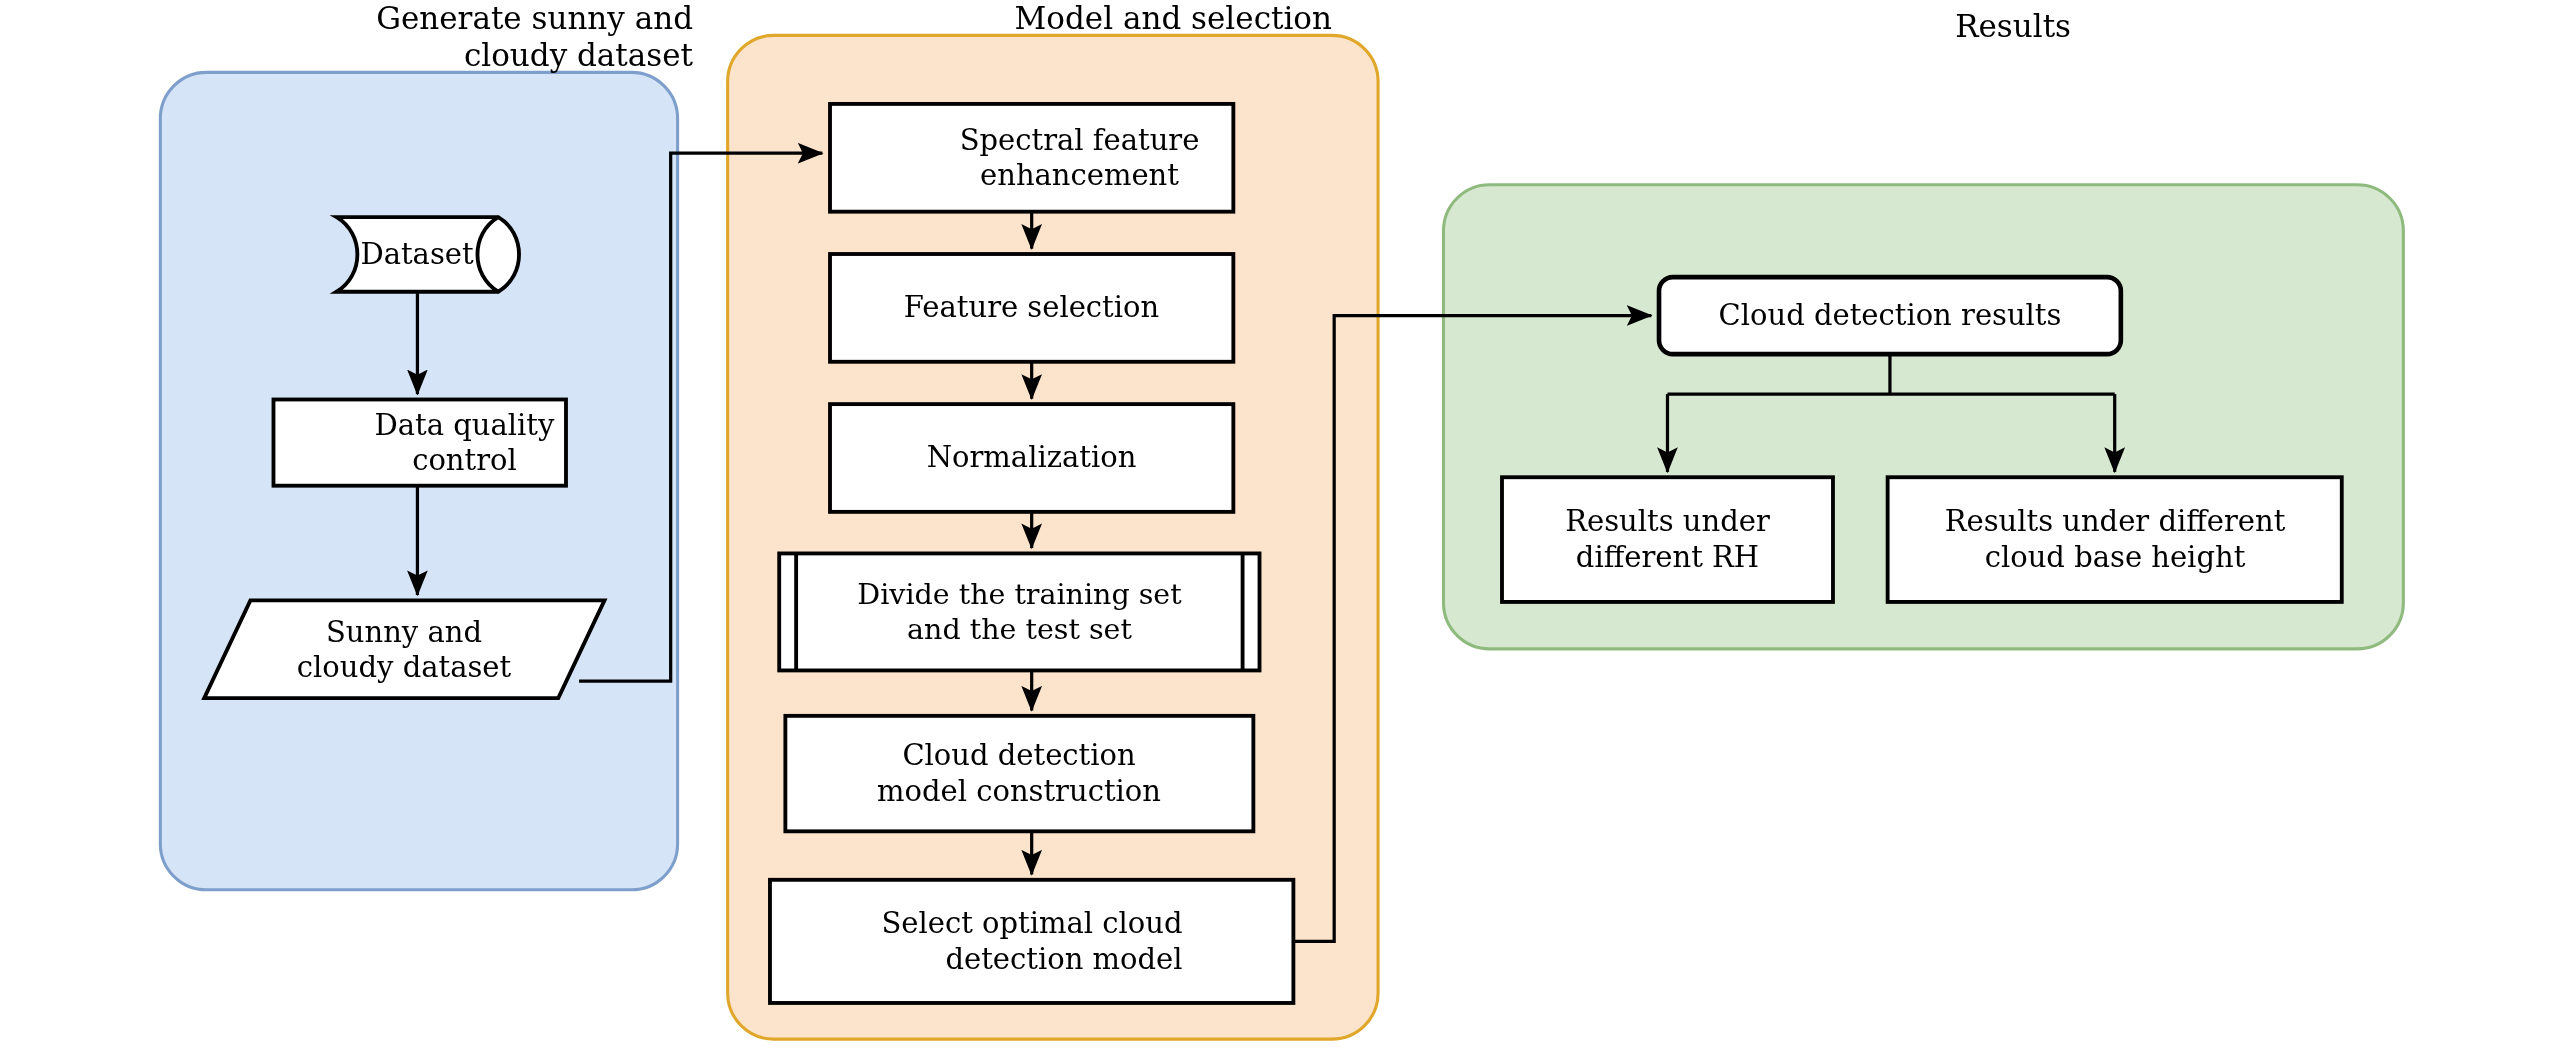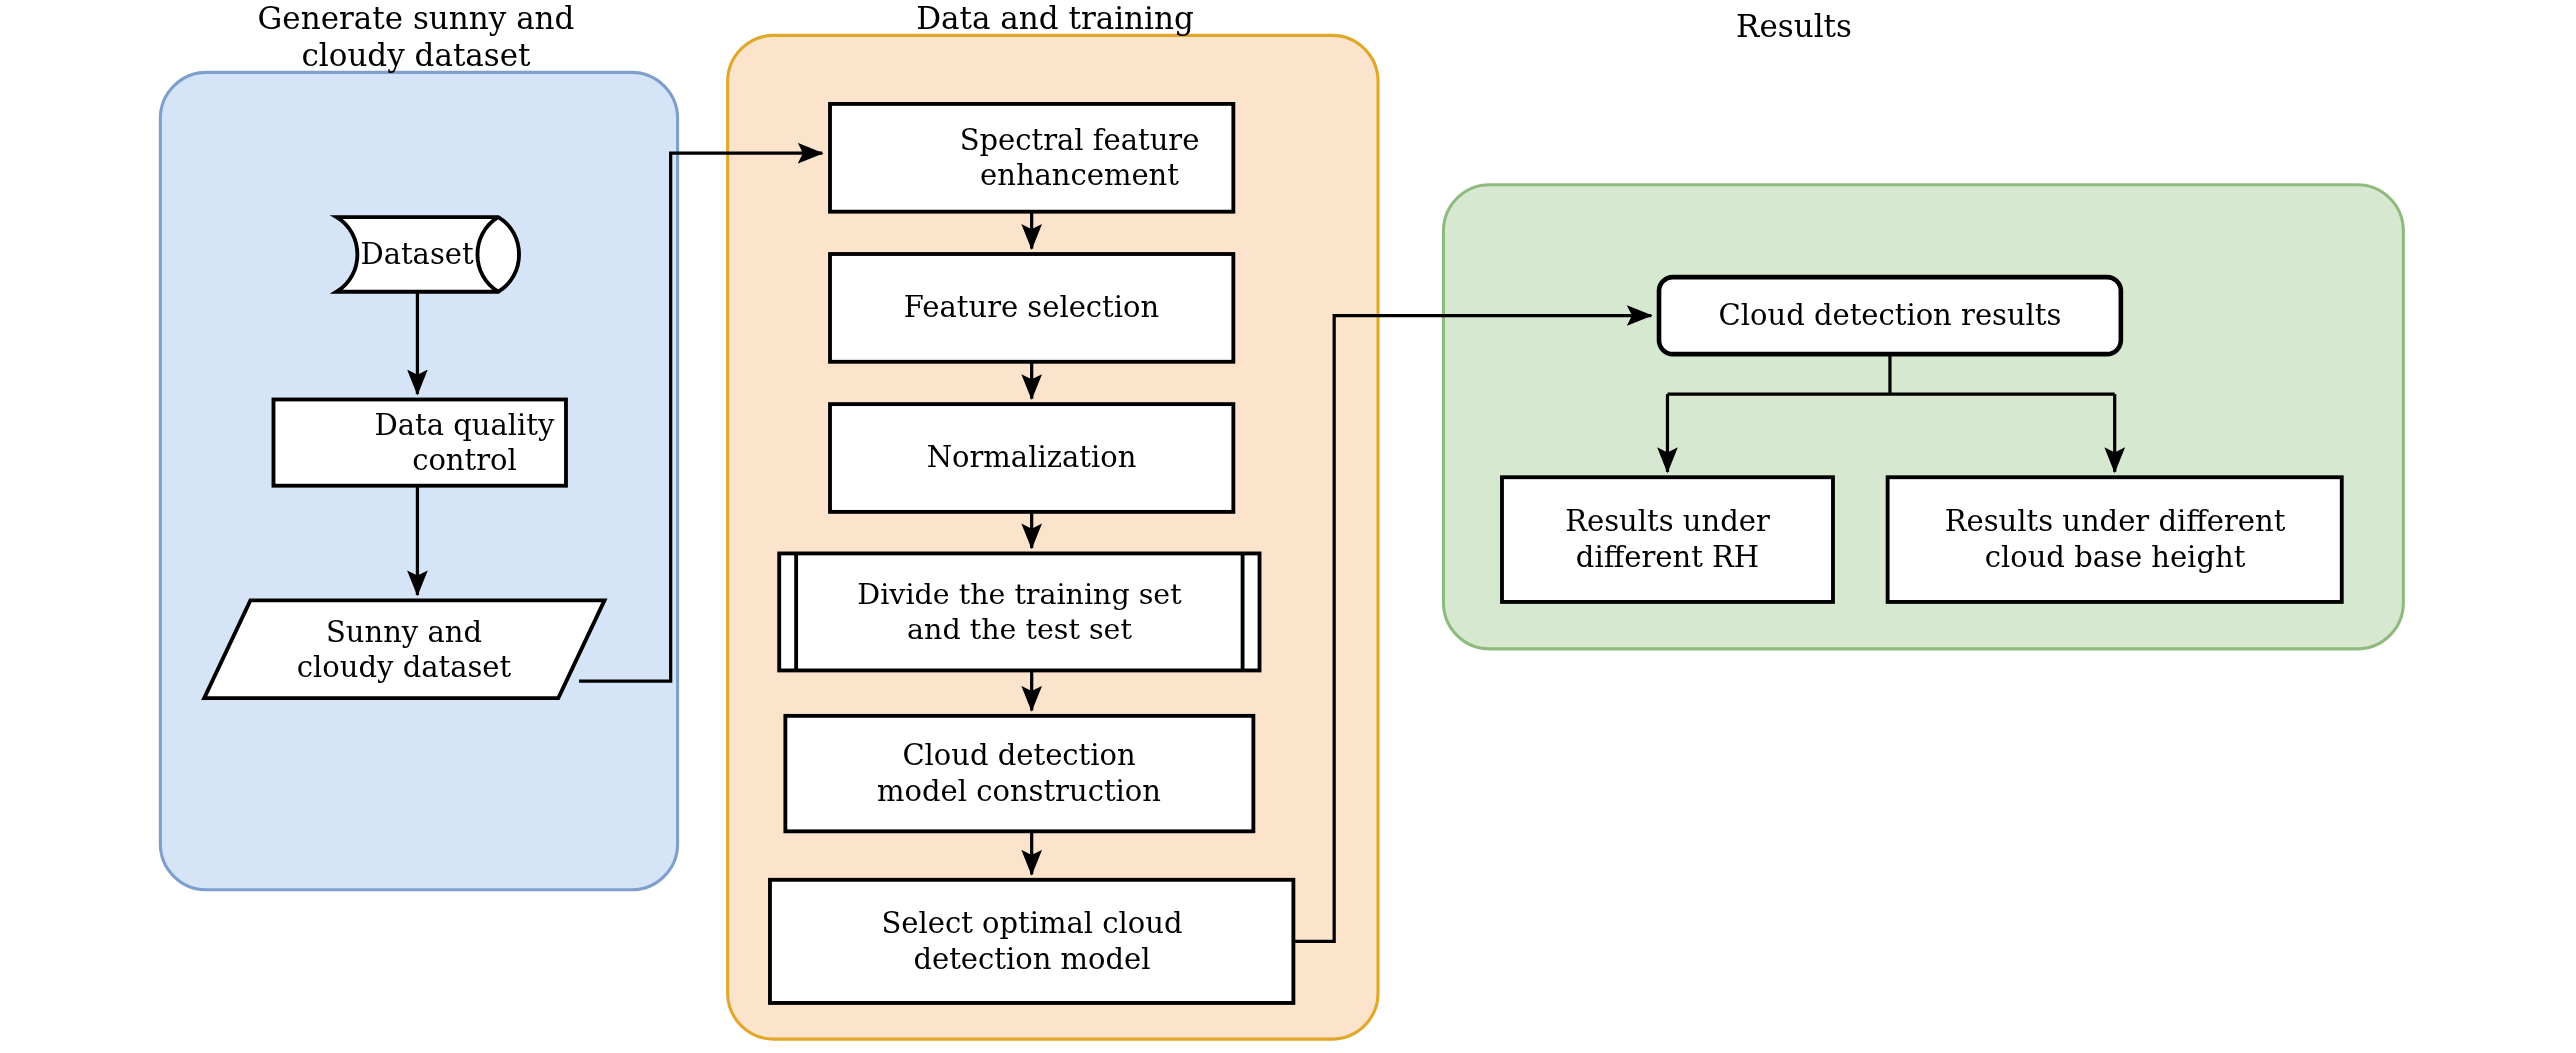--- a/index.html
+++ b/index.html
@@ -16,21 +16,21 @@
     overflow: hidden;
   }
   svg.layer {
     position: absolute;
     top: 0; left: 0;
     width: 2576px;
     height: 1053px;
   }
   .grouptitle {
     position: absolute;
-    text-align: center;
+    text-align: right;
     font-family: "DejaVu Serif", "Liberation Serif", serif;
     font-size: 31px;
     line-height: 1.18;
     color: #000000;
     white-space: pre-line;
   }
   .nodetext {
     position: absolute;
     display: flex;
     align-items: center;
@@ -114,37 +114,37 @@
         <rect x="1020" y="930" width="608" height="150" fill="#ffffff" stroke="#000000" stroke-width="5"></rect>
         <rect x="1000" y="1143" width="680" height="160" fill="#ffffff" stroke="#000000" stroke-width="5"></rect>
         <rect x="2155" y="360" width="600" height="100" rx="18" ry="18" stroke-width="6" fill="#ffffff" stroke="#000000"></rect>
         <rect x="1951" y="620" width="430" height="162" fill="#ffffff" stroke="#000000" stroke-width="5"></rect>
         <rect x="2452" y="620" width="590" height="162" fill="#ffffff" stroke="#000000" stroke-width="5"></rect>
       </g>
   </svg>
 
   <div class="grouptitle" style="left:139px; top:0px; width:554px;">Generate sunny and
 cloudy dataset</div>
-  <div class="grouptitle" style="left:778px; top:0px; width:554px;">Data and training</div>
+  <div class="grouptitle" style="left:778px; top:0px; width:554px;">Model and selection</div>
   <div class="grouptitle" style="left:1517px; top:7.7px; width:554px;">Results</div>
 
   <div class="nodetext" style="left:336px; top:217px; width:162px; height:75px;">Dataset</div>
   <div class="nodetext" style="left:273px; top:400px; width:293px; height:86px;padding-left:45px;">Data quality
 control</div>
   <div class="nodetext" style="left:204px; top:601px; width:400px; height:98px;">Sunny and
 cloudy dataset</div>
   <div class="nodetext" style="left:830px; top:104px; width:403px; height:108px;padding-left:48px;">Spectral feature
 enhancement</div>
   <div class="nodetext" style="left:830px; top:254px; width:403px; height:108px;">Feature selection</div>
   <div class="nodetext" style="left:830px; top:404px; width:403px; height:108px;">Normalization</div>
   <div class="nodetext sm" style="left:801px; top:554px; width:437px; height:117px;">Divide the training set
 and the test set</div>
   <div class="nodetext" style="left:785px; top:716px; width:468px; height:115px;">Cloud detection
 model construction</div>
-  <div class="nodetext" style="left:770px; top:880px; width:524px; height:123px;">Select optimal cloud
+  <div class="nodetext" style="left:770px; top:880px; width:524px; height:123px;text-align:right;">Select optimal cloud
 detection model</div>
   <div class="nodetext" style="left:1659px; top:277px; width:462px; height:77px;">Cloud detection results</div>
   <div class="nodetext" style="left:1502px; top:477px; width:331px; height:125px;">Results under
 different RH</div>
   <div class="nodetext" style="left:1888px; top:477px; width:454px; height:125px;">Results under different
 cloud base height</div>
 
 </div>
 
 

